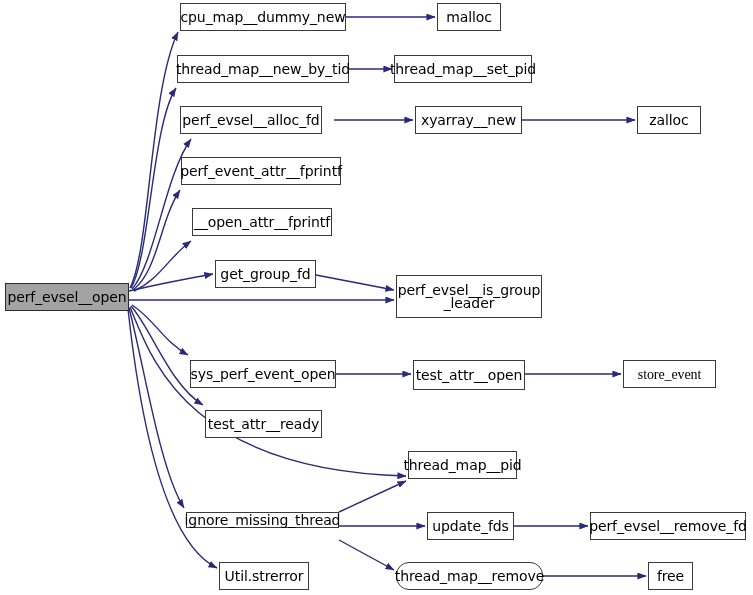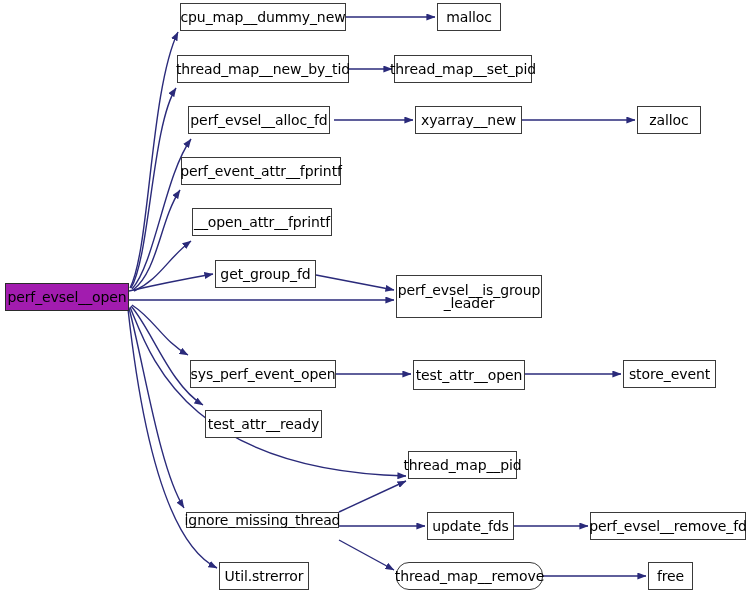--- a/index.html
+++ b/index.html
@@ -32,21 +32,21 @@
     font-size: 14px;
     line-height: 13px;
     display: flex;
     align-items: center;
     justify-content: center;
     text-align: center;
     white-space: pre-line;
     letter-spacing: -0.1px;
   }
   .node.highlight {
-    background: #a21caf;
+    background: #a3a3a3;
     border: 1px solid #2b2b2b;
   }
 </style>
 </head>
 <body>
 
 <div id="canvas">
   <svg id="edges" viewBox="0 0 753 595" width="753" height="595">
     <defs>
       <marker id="arrowhead" markerWidth="9" markerHeight="7" refX="8.6" refY="3.5" orient="auto" markerUnits="userSpaceOnUse">
@@ -79,31 +79,31 @@
         <path d="M 339,540 L 394,570" fill="none" stroke="#2a2a7a" stroke-width="1.4" marker-end="url(#arrowhead)"></path>
         <path d="M 543,576 L 646,576" fill="none" stroke="#2a2a7a" stroke-width="1.4" marker-end="url(#arrowhead)"></path>
       </g>
   </svg>
   <div id="nodes">
       <div class="node highlight" style="left: 5px; top: 283px; width: 124px; height: 28px;">perf_evsel__open</div>
       <div class="node" style="left: 180px; top: 3px; width: 166px; height: 28px;">cpu_map__dummy_new</div>
       <div class="node" style="left: 437px; top: 3px; width: 64px; height: 28px;">malloc</div>
       <div class="node" style="left: 177px; top: 55px; width: 172px; height: 28px;">thread_map__new_by_tid</div>
       <div class="node" style="left: 394px; top: 55px; width: 138px; height: 28px;">thread_map__set_pid</div>
-      <div class="node" style="left: 188px; top: 106px; width: 142px; height: 28px;">perf_evsel__alloc_fd</div>
+      <div class="node" style="left: 180px; top: 106px; width: 142px; height: 28px;">perf_evsel__alloc_fd</div>
       <div class="node" style="left: 415px; top: 106px; width: 107px; height: 28px;">xyarray__new</div>
       <div class="node" style="left: 637px; top: 106px; width: 64px; height: 28px;">zalloc</div>
       <div class="node" style="left: 181px; top: 157px; width: 160px; height: 28px;">perf_event_attr__fprintf</div>
       <div class="node" style="left: 192px; top: 208px; width: 140px; height: 28px;">__open_attr__fprintf</div>
       <div class="node" style="left: 215px; top: 260px; width: 101px; height: 28px;">get_group_fd</div>
       <div class="node" style="left: 396px; top: 275px; width: 146px; height: 43px;">perf_evsel__is_group
 _leader</div>
       <div class="node" style="left: 190px; top: 360px; width: 146px; height: 28px;">sys_perf_event_open</div>
       <div class="node" style="left: 413px; top: 360px; width: 112px; height: 30px;">test_attr__open</div>
-      <div class="node" style="left: 623px; top: 360px; width: 93px; height: 28px;">store_event</div>
+      <div class="node" style="left: 623px; top: 360px; width: 93px; height: 28px; font-family: Liberation Serif, serif;">store_event</div>
       <div class="node" style="left: 205px; top: 410px; width: 117px; height: 28px;">test_attr__ready</div>
       <div class="node" style="left: 408px; top: 451px; width: 109px; height: 28px;">thread_map__pid</div>
       <div class="node" style="left: 186px; top: 512px; width: 153px; height: 16px;">ignore_missing_thread</div>
       <div class="node" style="left: 427px; top: 512px; width: 87px; height: 28px;">update_fds</div>
       <div class="node" style="left: 590px; top: 512px; width: 156px; height: 28px;">perf_evsel__remove_fd</div>
       <div class="node" style="left: 219px; top: 562px; width: 90px; height: 28px;">Util.strerror</div>
       <div class="node" style="left: 396px; top: 562px; width: 147px; height: 28px; border-radius: 13px;">thread_map__remove</div>
       <div class="node" style="left: 648px; top: 562px; width: 45px; height: 28px;">free</div>
     </div>
 </div>

